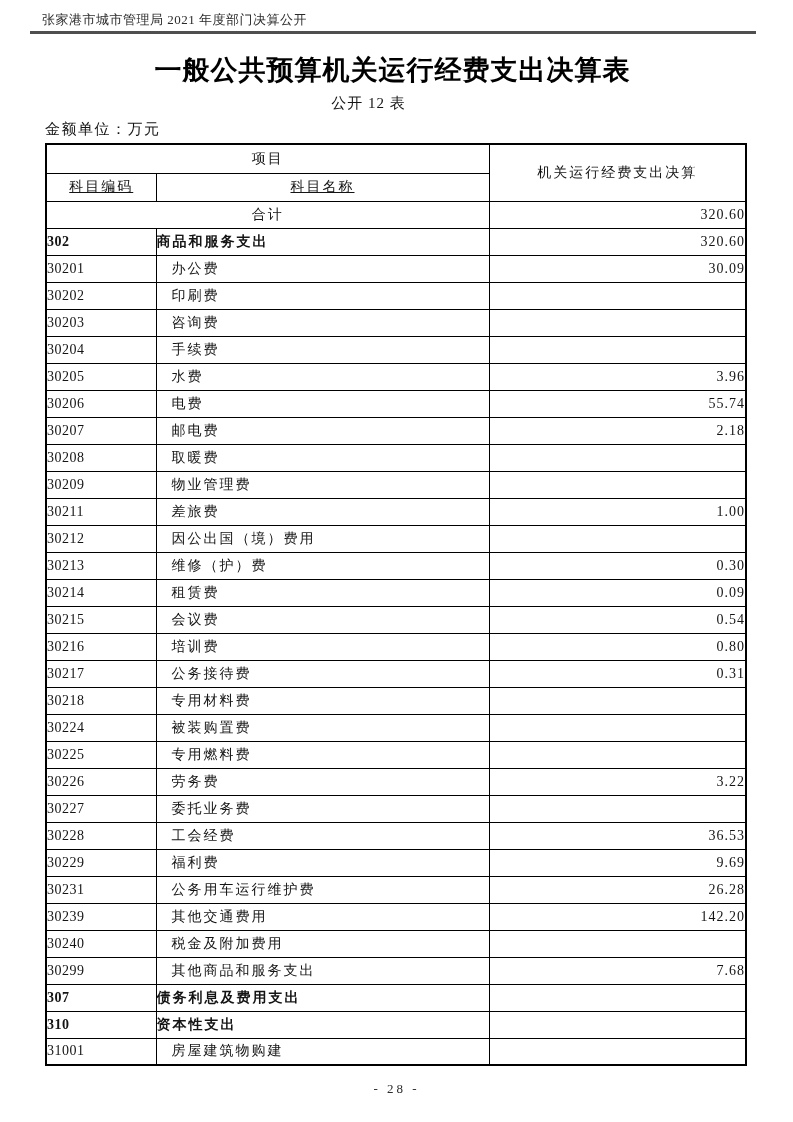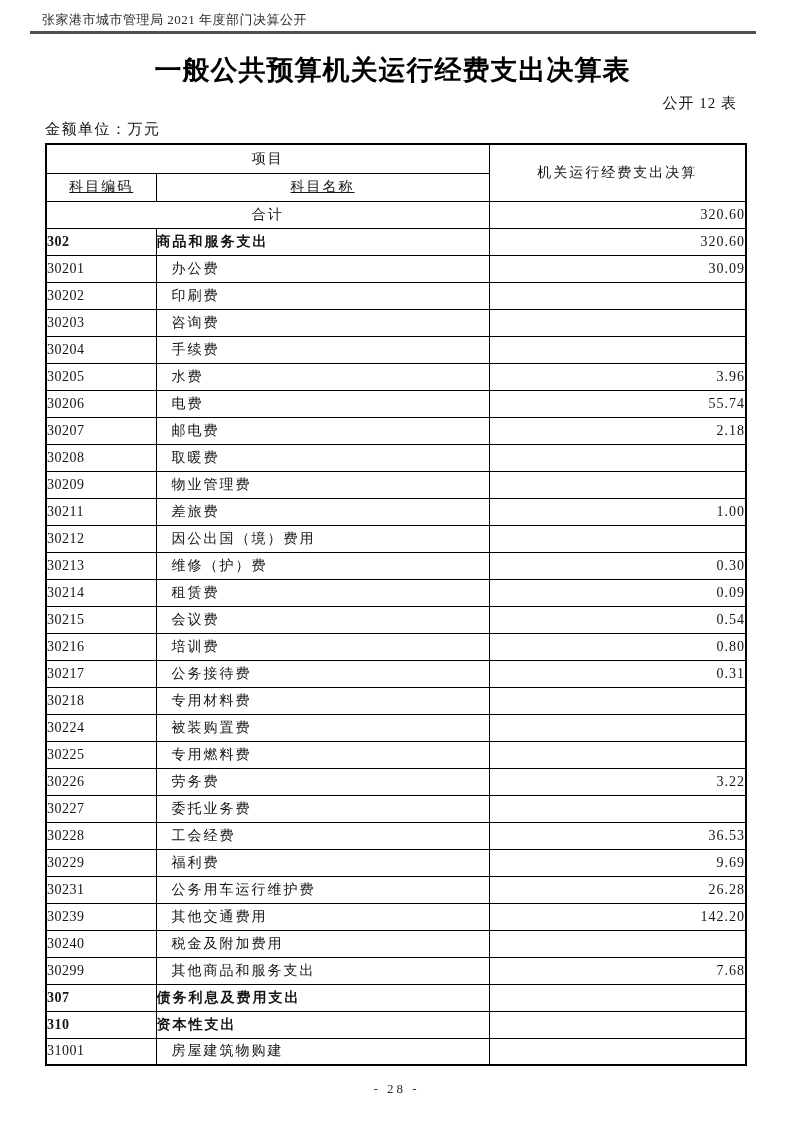--- a/index.html
+++ b/index.html
@@ -30,21 +30,21 @@
     text-align: center;
     font-size: 27px;
     line-height: 34px;
     font-weight: bold;
     letter-spacing: 1px;
     color: #000;
   }
 
   .table-no {
     margin: 7px 48px 0 0;
-    text-align: right;
+    text-align: center;
     font-size: 15px;
     line-height: 18px;
     letter-spacing: 1px;
   }
 
   .meta-row {
     margin: 7px 48px 0 45px;
     display: flex;
     justify-content: space-between;
     font-size: 15px;

